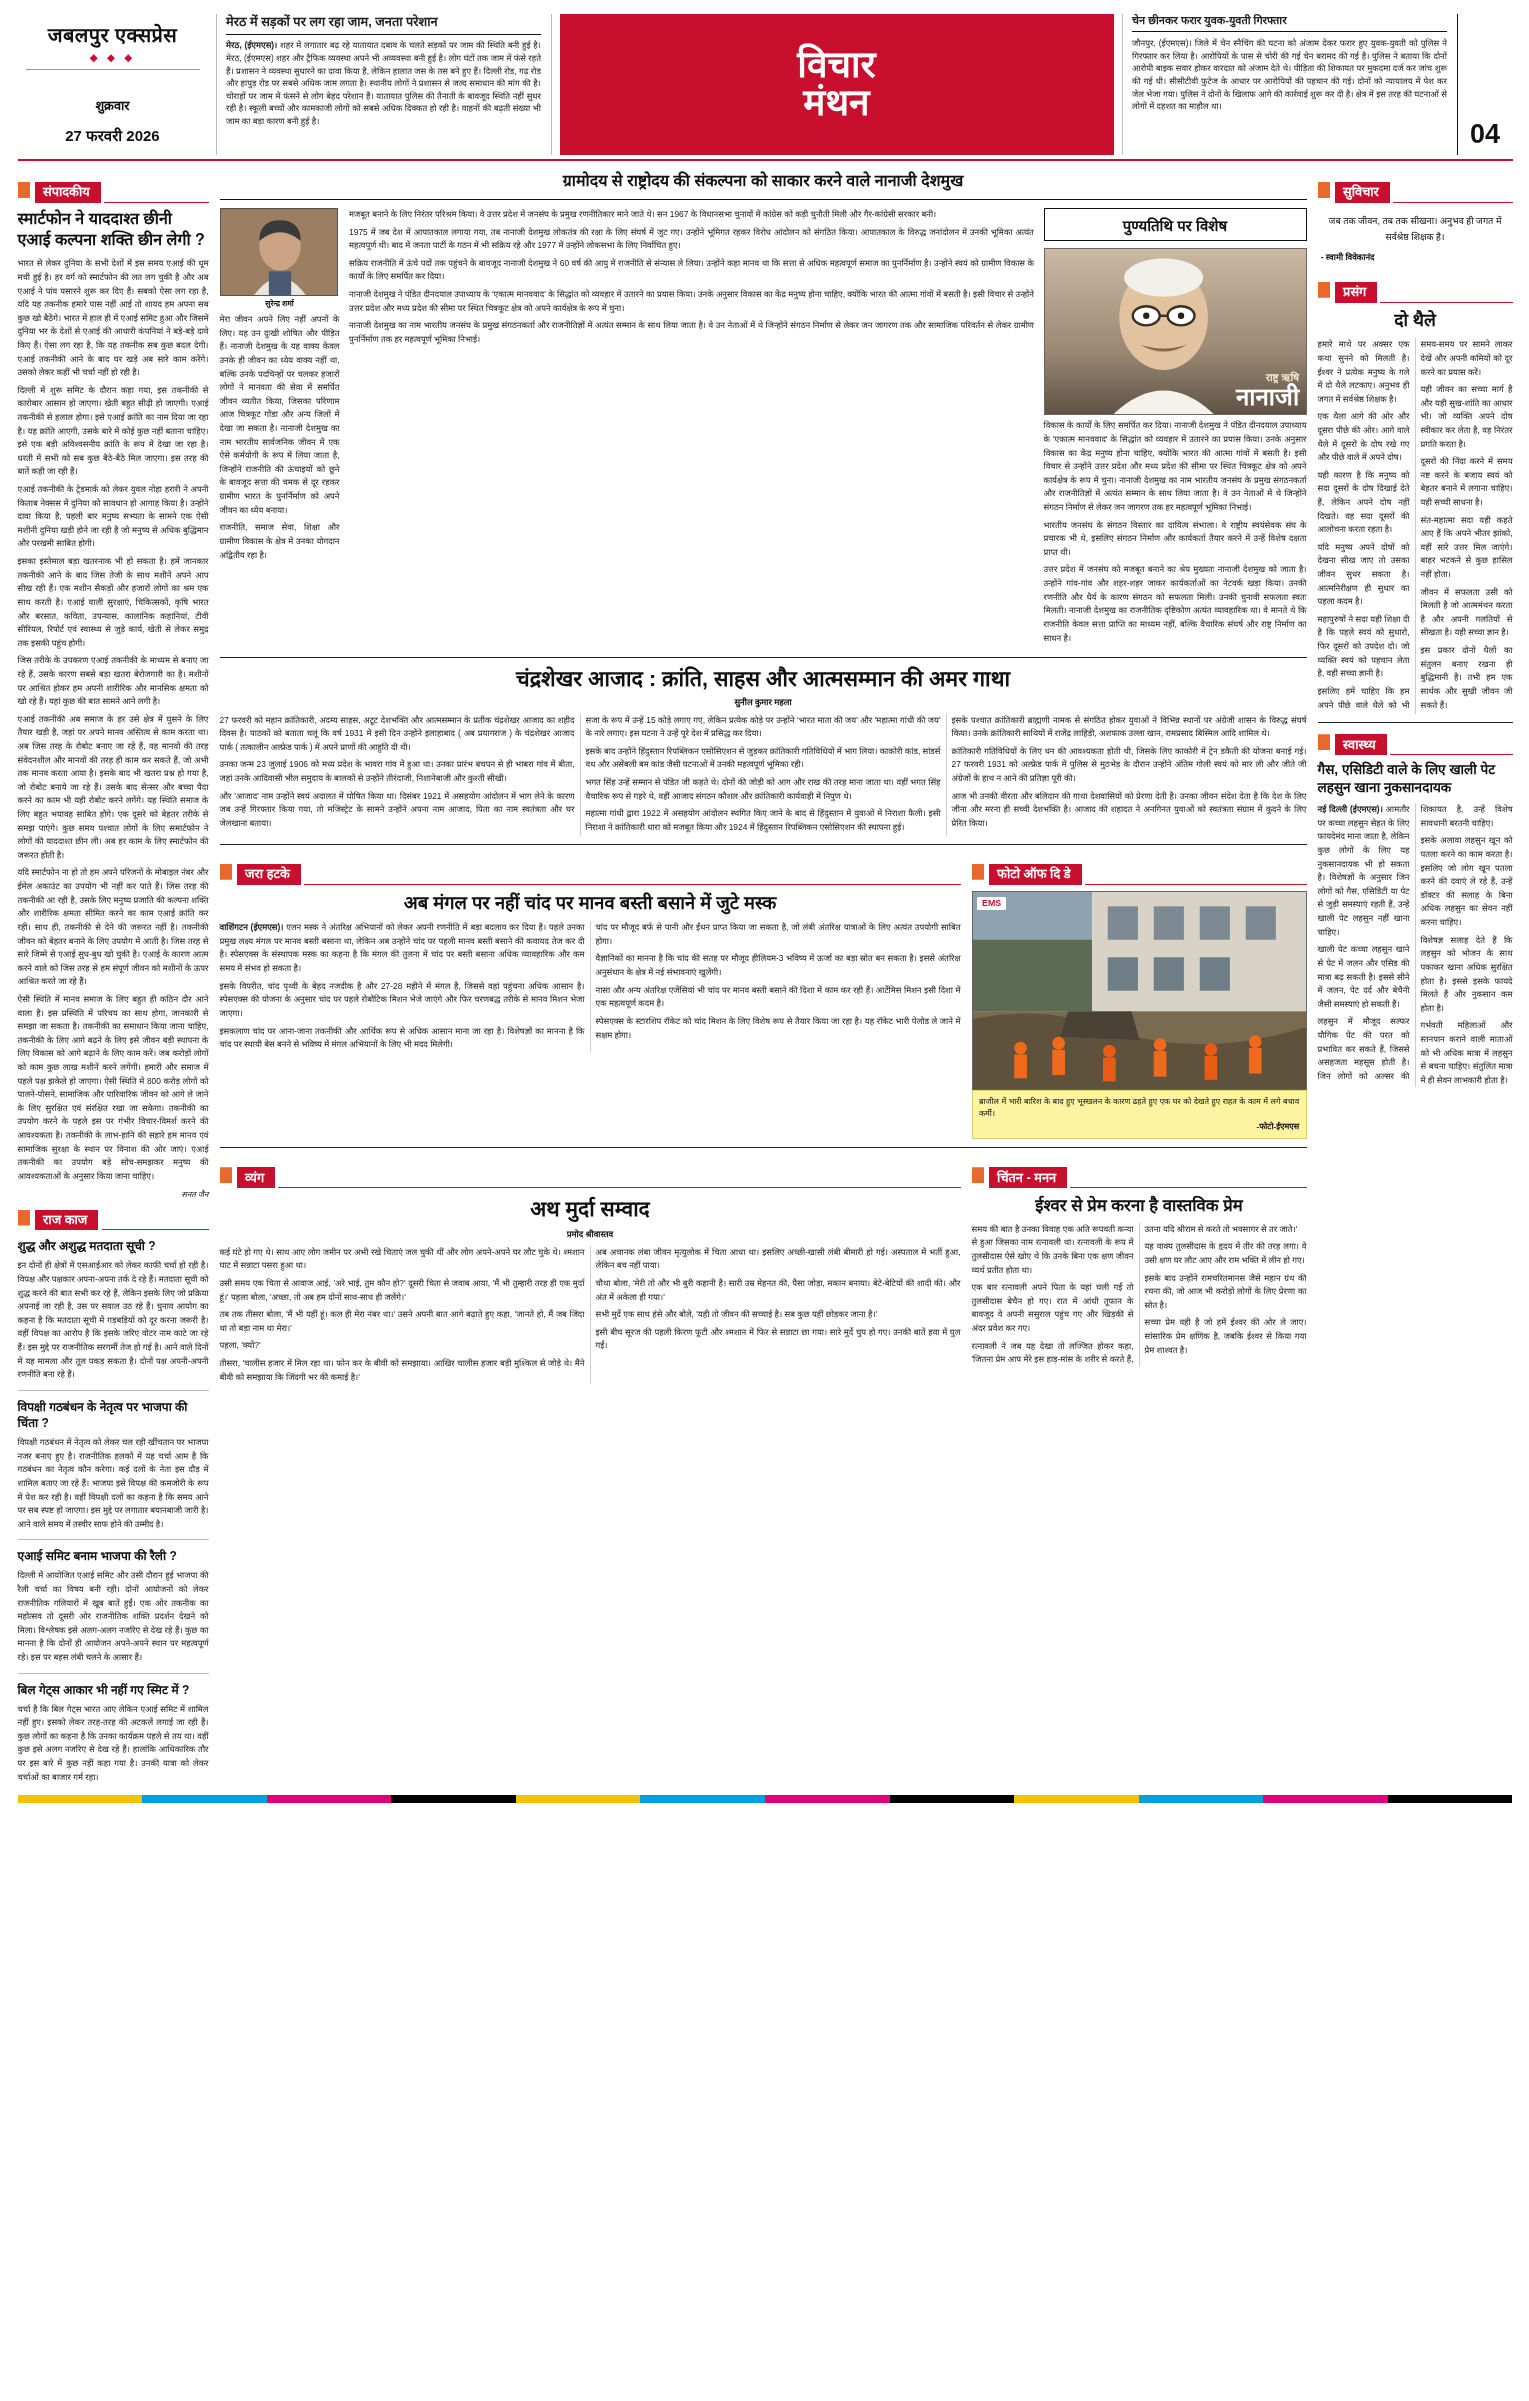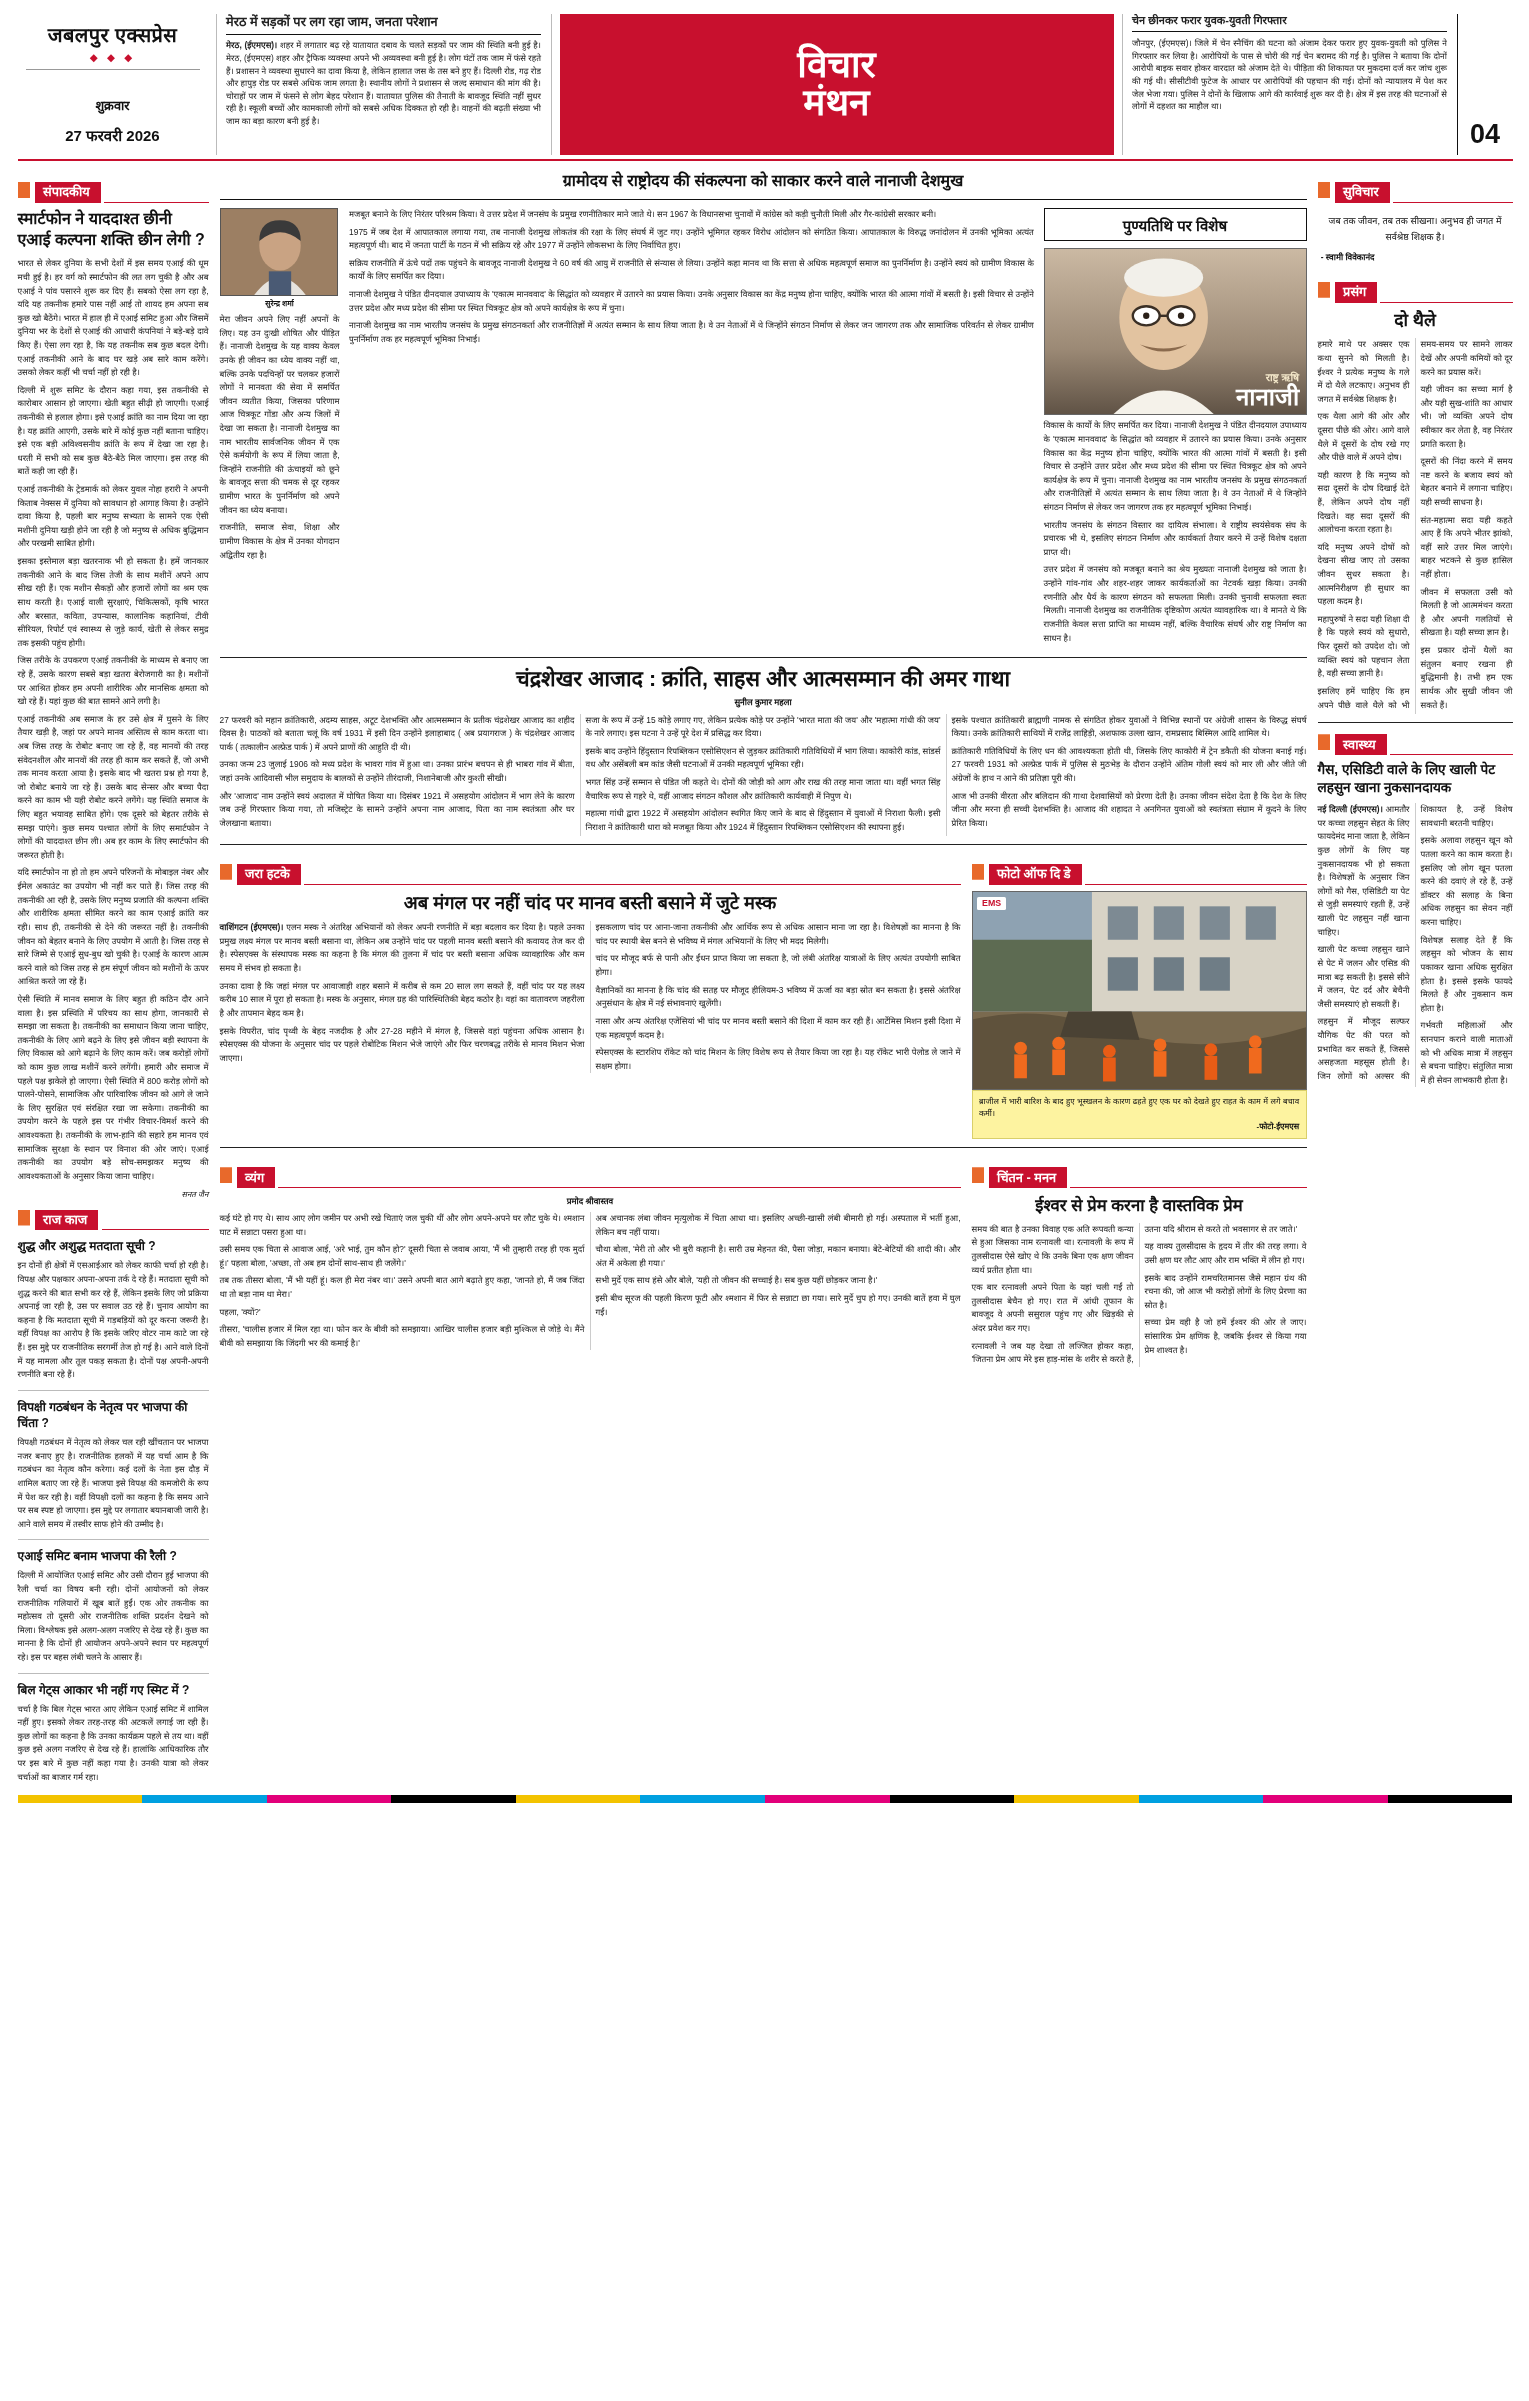--- a/index.html
+++ b/index.html
@@ -401,21 +401,20 @@
         <div style="flex:1;">
           <div class="sec-head">
             <div class="bar"></div>
             <div class="txt">जरा हटके</div>
             <div class="tail"></div>
           </div>
           <div class="hl" style="font-size:18.3px; text-align:center;">अब मंगल पर नहीं चांद पर मानव बस्ती बसाने में जुटे मस्क</div>
           <div class="body-txt cols2">
             <p><span class="bold">वाशिंगटन (ईएमएस)।</span>
                <span>एलन मस्क ने अंतरिक्ष अभियानों को लेकर अपनी रणनीति में बड़ा बदलाव कर दिया है। पहले उनका प्रमुख लक्ष्य मंगल पर मानव बस्ती बसाना था, लेकिन अब उन्होंने चांद पर पहली मानव बस्ती बसाने की कवायद तेज कर दी है। स्पेसएक्स के संस्थापक मस्क का कहना है कि मंगल की तुलना में चांद पर बस्ती बसाना अधिक व्यावहारिक और कम समय में संभव हो सकता है।</span></p>
-            <p>उनका दावा है कि जहां मंगल पर आवाजाही शहर बसाने में करीब से कम 20 साल लग सकते हैं, वहीं चांद पर यह लक्ष्य करीब 10 साल में पूरा हो सकता है। मस्क के अनुसार, मंगल ग्रह की पारिस्थितिकी बेहद कठोर है। वहां का वातावरण जहरीला है और तापमान बेहद कम है।</p>
             <p>इसके विपरीत, चांद पृथ्वी के बेहद नजदीक है और 27-28 महीने में मंगल है, जिससे वहां पहुंचना अधिक आसान है। स्पेसएक्स की योजना के अनुसार चांद पर पहले रोबोटिक मिशन भेजे जाएंगे और फिर चरणबद्ध तरीके से मानव मिशन भेजा जाएगा।</p>
             <p>इसकलाण चांद पर आना-जाना तकनीकी और आर्थिक रूप से अधिक आसान माना जा रहा है। विशेषज्ञों का मानना है कि चांद पर स्थायी बेस बनने से भविष्य में मंगल अभियानों के लिए भी मदद मिलेगी।</p>
             <p>चांद पर मौजूद बर्फ से पानी और ईंधन प्राप्त किया जा सकता है, जो लंबी अंतरिक्ष यात्राओं के लिए अत्यंत उपयोगी साबित होगा।</p>
             <p>वैज्ञानिकों का मानना है कि चांद की सतह पर मौजूद हीलियम-3 भविष्य में ऊर्जा का बड़ा स्रोत बन सकता है। इससे अंतरिक्ष अनुसंधान के क्षेत्र में नई संभावनाएं खुलेंगी।</p>
             <p>नासा और अन्य अंतरिक्ष एजेंसियां भी चांद पर मानव बस्ती बसाने की दिशा में काम कर रही हैं। आर्टेमिस मिशन इसी दिशा में एक महत्वपूर्ण कदम है।</p>
             <p>स्पेसएक्स के स्टारशिप रॉकेट को चांद मिशन के लिए विशेष रूप से तैयार किया जा रहा है। यह रॉकेट भारी पेलोड ले जाने में सक्षम होगा।</p>
           </div>
         </div>
 
         <div style="width:335px;">
@@ -464,20 +463,21 @@
       <hr class="thick">
 
       <div style="display:flex; gap:11px;">
 
         <div style="flex:1;">
           <div class="sec-head">
             <div class="bar"></div>
             <div class="txt">व्यंग</div>
             <div class="tail"></div>
           </div>
+          <div class="hl" style="font-size:21px; text-align:center;">अथ मुर्दा सम्वाद</div>
           <div class="byline-c">प्रमोद श्रीवास्तव</div>
           <div class="body-txt cols2">
             <p>कई घंटे हो गए थे। साथ आए लोग जमीन पर अभी रखे चिताएं जल चुकी थीं और लोग अपने-अपने घर लौट चुके थे। श्मशान घाट में सन्नाटा पसरा हुआ था।</p>
             <p>उसी समय एक चिता से आवाज आई, 'अरे भाई, तुम कौन हो?' दूसरी चिता से जवाब आया, 'मैं भी तुम्हारी तरह ही एक मुर्दा हूं।' पहला बोला, 'अच्छा, तो अब हम दोनों साथ-साथ ही जलेंगे।'</p>
             <p>तब तक तीसरा बोला, 'मैं भी यहीं हूं। कल ही मेरा नंबर था।' उसने अपनी बात आगे बढ़ाते हुए कहा, 'जानते हो, मैं जब जिंदा था तो बड़ा नाम था मेरा।'</p>
             <p>पहला, 'क्यों?'</p>
             <p>तीसरा, 'चालीस हजार में मिल रहा था। फोन कर के बीवी को समझाया। आखिर चालीस हजार बड़ी मुश्किल से जोड़े थे। मैंने बीवी को समझाया कि जिंदगी भर की कमाई है।'</p>
             <p>अब अचानक लंबा जीवन मृत्युलोक में चिता आधा था। इसलिए अच्छी-खासी लंबी बीमारी हो गई। अस्पताल में भर्ती हुआ, लेकिन बच नहीं पाया।</p>
             <p>चौथा बोला, 'मेरी तो और भी बुरी कहानी है। सारी उम्र मेहनत की, पैसा जोड़ा, मकान बनाया। बेटे-बेटियों की शादी की। और अंत में अकेला ही गया।'</p>
             <p>सभी मुर्दे एक साथ हंसे और बोले, 'यही तो जीवन की सच्चाई है। सब कुछ यहीं छोड़कर जाना है।'</p>

